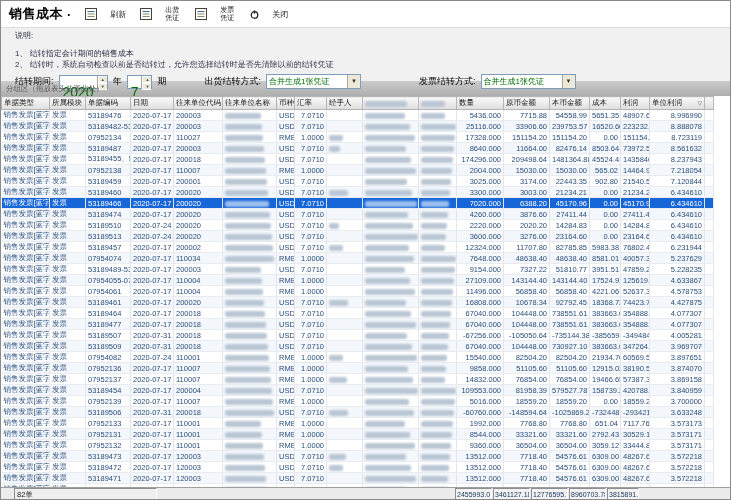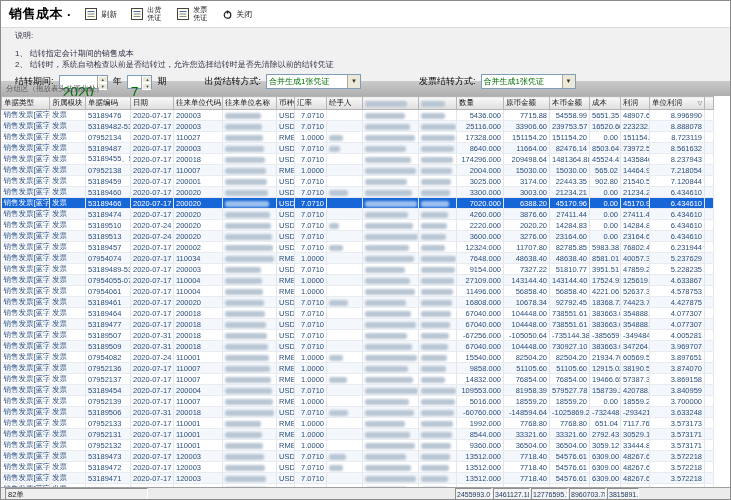--- a/index.html
+++ b/index.html
@@ -6,21 +6,21 @@
   html,body { background:#ffffff; }
   body { font-family: "Liberation Sans","DejaVu Sans",sans-serif; }
   #window {
     position: relative; width: 731px; height: 500px;
     border: 1px solid #8a8a8a; background: #ffffff; overflow: hidden;
   }
   
   .titlebar { height: 26px; display:flex; align-items:center; gap:14px; padding:0 8px; background:#ffffff; }
   .page-title { font-size: 13px; font-weight: bold; color:#000; letter-spacing:0.5px; }
   .title-dot { font-size: 13px; font-weight: bold; color:#000; margin-left:-10px; }
-  .tb-btn { display:flex; align-items:center; gap:4px; font-size:8px; color:#222; cursor:pointer; }
+  .tb-btn { display:flex; align-items:center; gap:13px; font-size:8px; color:#222; cursor:pointer; }
   .tb-btn .wrap { display:inline-block; width:16px; line-height:1.1; word-break:break-all; font-size:7px; }
   .doc-icon { width:12px; height:12px; flex:0 0 auto; }
   .close-icon { width:9px; height:9px; flex:0 0 auto; }
   
   .info-panel { height: 55px; background:#f1f1f1; border-top:1px solid #dcdcdc; border-bottom:1px solid #c9c9c9; padding:3px 0 0 14px; }
   .notes { font-size:8px; color:#33334a; line-height:1.35; }
   .notes .heading { margin-bottom:7px; }
   .form-row { display:flex; align-items:center; gap:5px; margin-top:4px; font-size:9px; color:#000; }
   .spinbox { display:inline-flex; align-items:stretch; border:1px solid #7f9db9; background:#fff; height:14px; }
   .spin-val { color:#007000; font-size:14px; padding:16px 3px; display:flex; align-items:center;text-align:center; }
@@ -37,21 +37,21 @@
   th { height:13px; background:linear-gradient(#f9f9f9,#dedede); border:1px solid #b5b5b5; font-weight:normal; color:#111; text-align:left; padding:0 2px; white-space:nowrap; overflow:hidden; position:relative; }
   th .sortmark { position:absolute; right:2px; top:2px; font-size:6px; color:#667; }
   td { height:9px; padding:0 2px; border-right:1px solid #e3e7ec; border-bottom:1px solid #e8ebf0; color:#2a4e7e; white-space:nowrap; overflow:hidden; }
   td.r { text-align:right; }
   tr.alt td { background:#f4f7fb; }
   tr.selected td { background:#1666d8 !important; color:#fff; }
   .blur-block { display:inline-block; height:6px; border-radius:2px; background:#b9c6d4; filter:blur(1.3px); vertical-align:middle; }
   tr.selected .blur-block { background:#9cc0ee; }
   
   .grid-footer { position:relative; height:13px; background:#ececec; border-top:1px solid #9f9f9f; font-size:7.5px; color:#222; }
-  .count-box { position:absolute; left:4px; top:0; width:143px; height:12px; border:1px solid; border-color:#8f8f8f #ffffff #ffffff #8f8f8f; padding:0 2px; line-height:11px; background:#efefef; }
+  .count-box { position:absolute; left:13px; top:0; width:143px; height:12px; border:1px solid; border-color:#8f8f8f #ffffff #ffffff #8f8f8f; padding:0 2px; line-height:11px; background:#efefef; }
   .total-box { position:absolute; top:0; height:12px; border:1px solid; border-color:#8f8f8f #ffffff #ffffff #8f8f8f; background:#f3f3f3; font-size:7px; line-height:11px; text-align:right; padding:0 1px; overflow:hidden; color:#1d3a61; }
 </style>
 </head>
 <body>
 
 <div id="window">
 
   <div class="titlebar">
     <span class="page-title">销售成本</span>
     <span class="title-dot">·</span>
@@ -134,21 +134,21 @@
     </div>
   </div>
 
   <div class="group-bar">分组区（拖放表头放置此处）</div>
 
   <div class="grid-wrap">
     <table>
       <thead>
           <tr id="hdr-row">
             <th style="width: 48px;">单据类型</th>
-            <th style="width: 36px; text-align: center;">所属模块</th>
+            <th style="width: 36px;">所属模块</th>
             <th style="width: 45px;">单据编码</th>
             <th style="width: 43px;">日期</th>
             <th style="width: 49px;">往来单位代码</th>
             <th style="width: 54px;">往来单位名称</th>
             <th style="width: 18px;">币种</th>
             <th style="width: 32px;">汇率</th>
             <th style="width: 36px;">经手人</th>
             <th style="width: 56px;"><span class="blur-block" style="width: 42px;"></span></th>
             <th style="width: 38px;"><span class="blur-block" style="width: 24px;"></span></th>
             <th style="width: 47px; margin-left: 42px;">数量</th>

